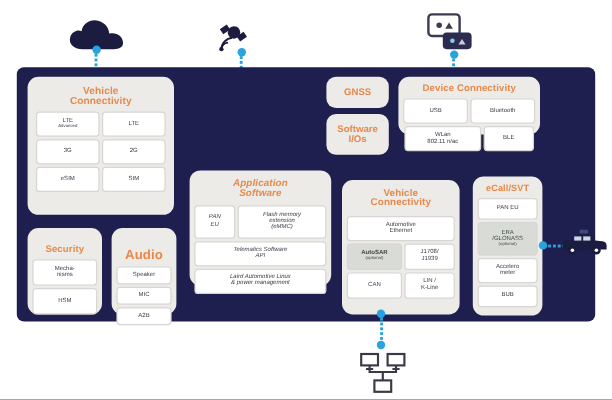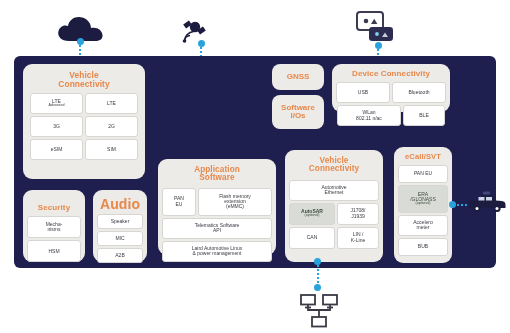--- a/index.html
+++ b/index.html
@@ -171,21 +171,21 @@
       <div class="cell" style="width:54px;height:21px;font-size:5px;">USB</div>
       <div class="cell" style="width:54px;height:21px;font-size:5px;">Bluetooth</div>
       <div class="cell" style="width:64px;height:21px;flex-direction:column;font-size:5px;">
         <span>WLan</span>
         <span>802.11 n/ac</span>
       </div>
       <div class="cell" style="width:42px;height:21px;font-size:5px;">BLE</div>
     </div>
   </div>
 
-  <div class="group" style="left:158px;top:159px;width:118px;height:96px;">
+  <div class="group" style="left:158px;top:142px;width:118px;height:96px;font-style:italic;">
     <div class="group-title" style="font-size:8.2px;margin-top:5px;">
       <span>Application</span><br>
       <span>Software</span>
     </div>
     <div class="cells" style="margin-top:4px;">
       <div class="cell" style="width:34px;height:28px;flex-direction:column;font-size:5px;">
         <span>PAN</span>
         <span>EU</span>
       </div>
       <div class="cell" style="width:74px;height:28px;flex-direction:column;font-size:5px;">
@@ -256,21 +256,21 @@
     <div class="cells" style="margin-top:3px;">
       <div class="cell" style="width:54px;height:22px;flex-direction:column;font-size:5px;">
         <span>Mecha-</span>
         <span>nisms</span>
       </div>
       <div class="cell" style="width:54px;height:22px;font-size:5px;">HSM</div>
     </div>
   </div>
 
   <div class="group" style="left:93px;top:190px;width:54px;height:72px;">
-    <div class="group-title" style="font-size:14px;margin-top:5px;">
+    <div class="group-title" style="font-size:11px;margin-top:16px;">
       <span>Audio</span>
     </div>
     <div class="cells" style="margin-top:2px;">
       <div class="cell" style="width:46px;height:15px;font-size:5px;">Speaker</div>
       <div class="cell" style="width:46px;height:15px;font-size:5px;">MIC</div>
       <div class="cell" style="width:46px;height:15px;font-size:5px;">A2B</div>
     </div>
   </div>
 
   <div class="dots horiz" style="left:452px;top:203px;width:20px;height:4px;"></div>

